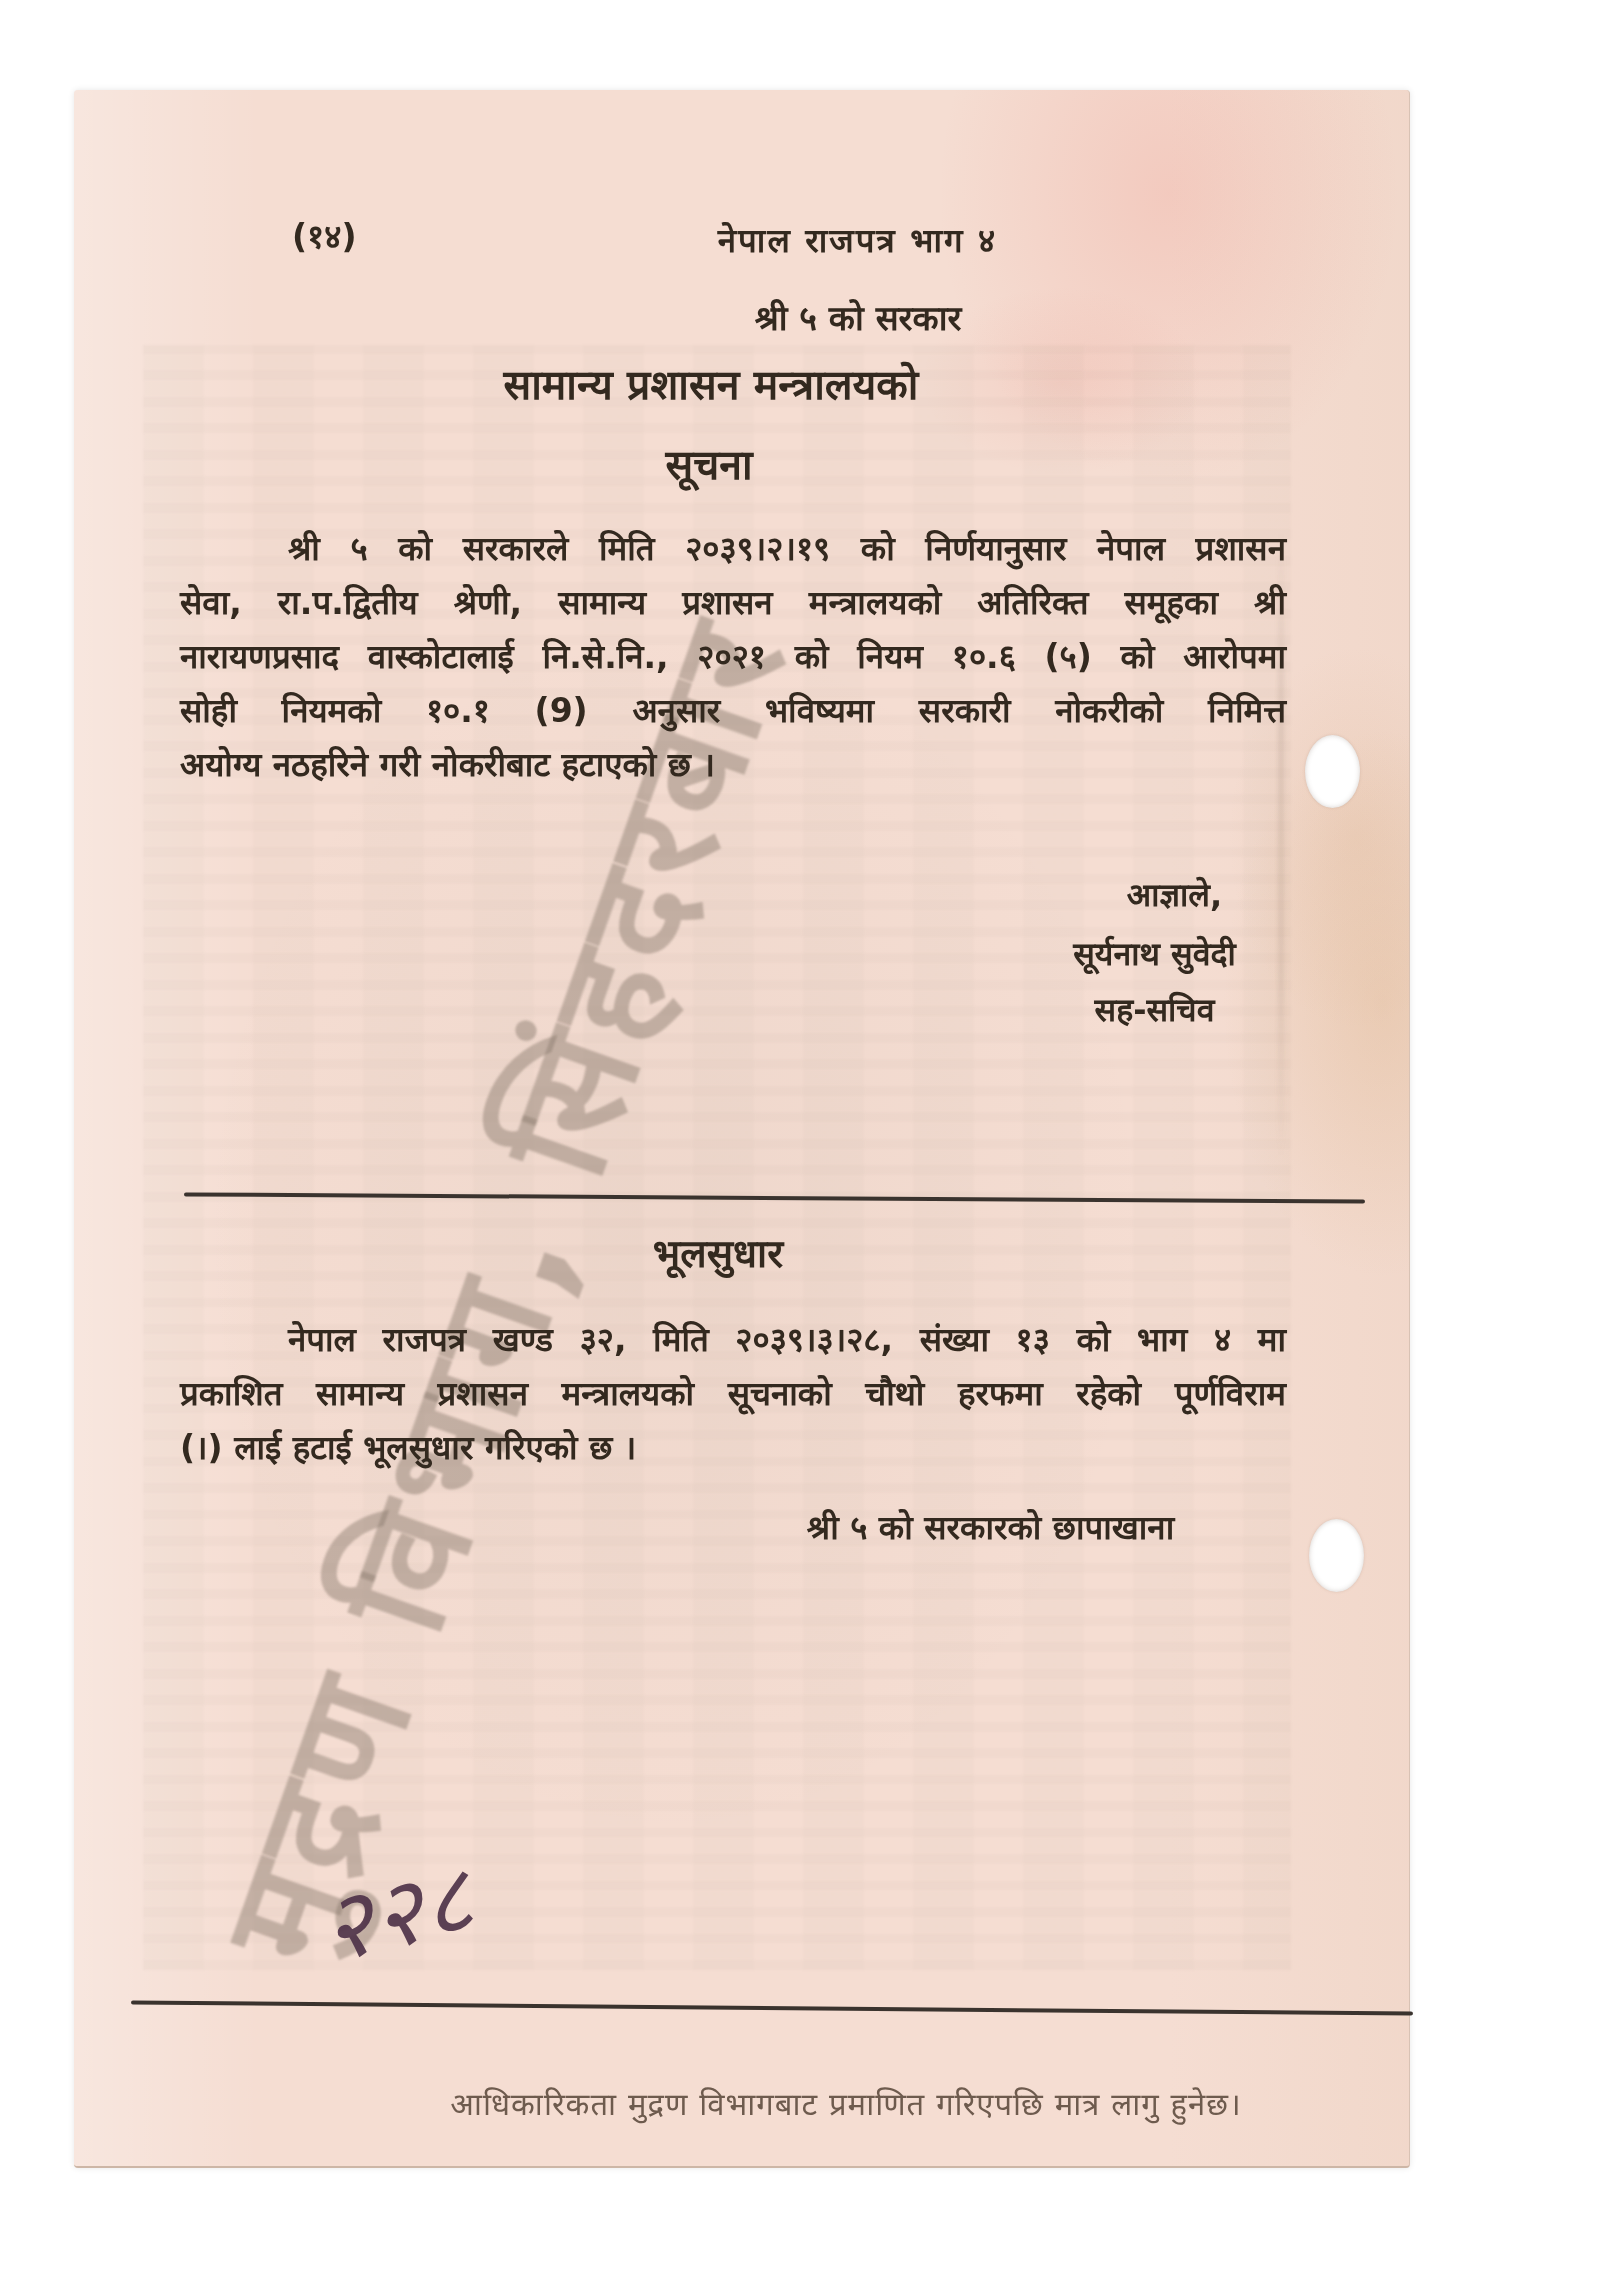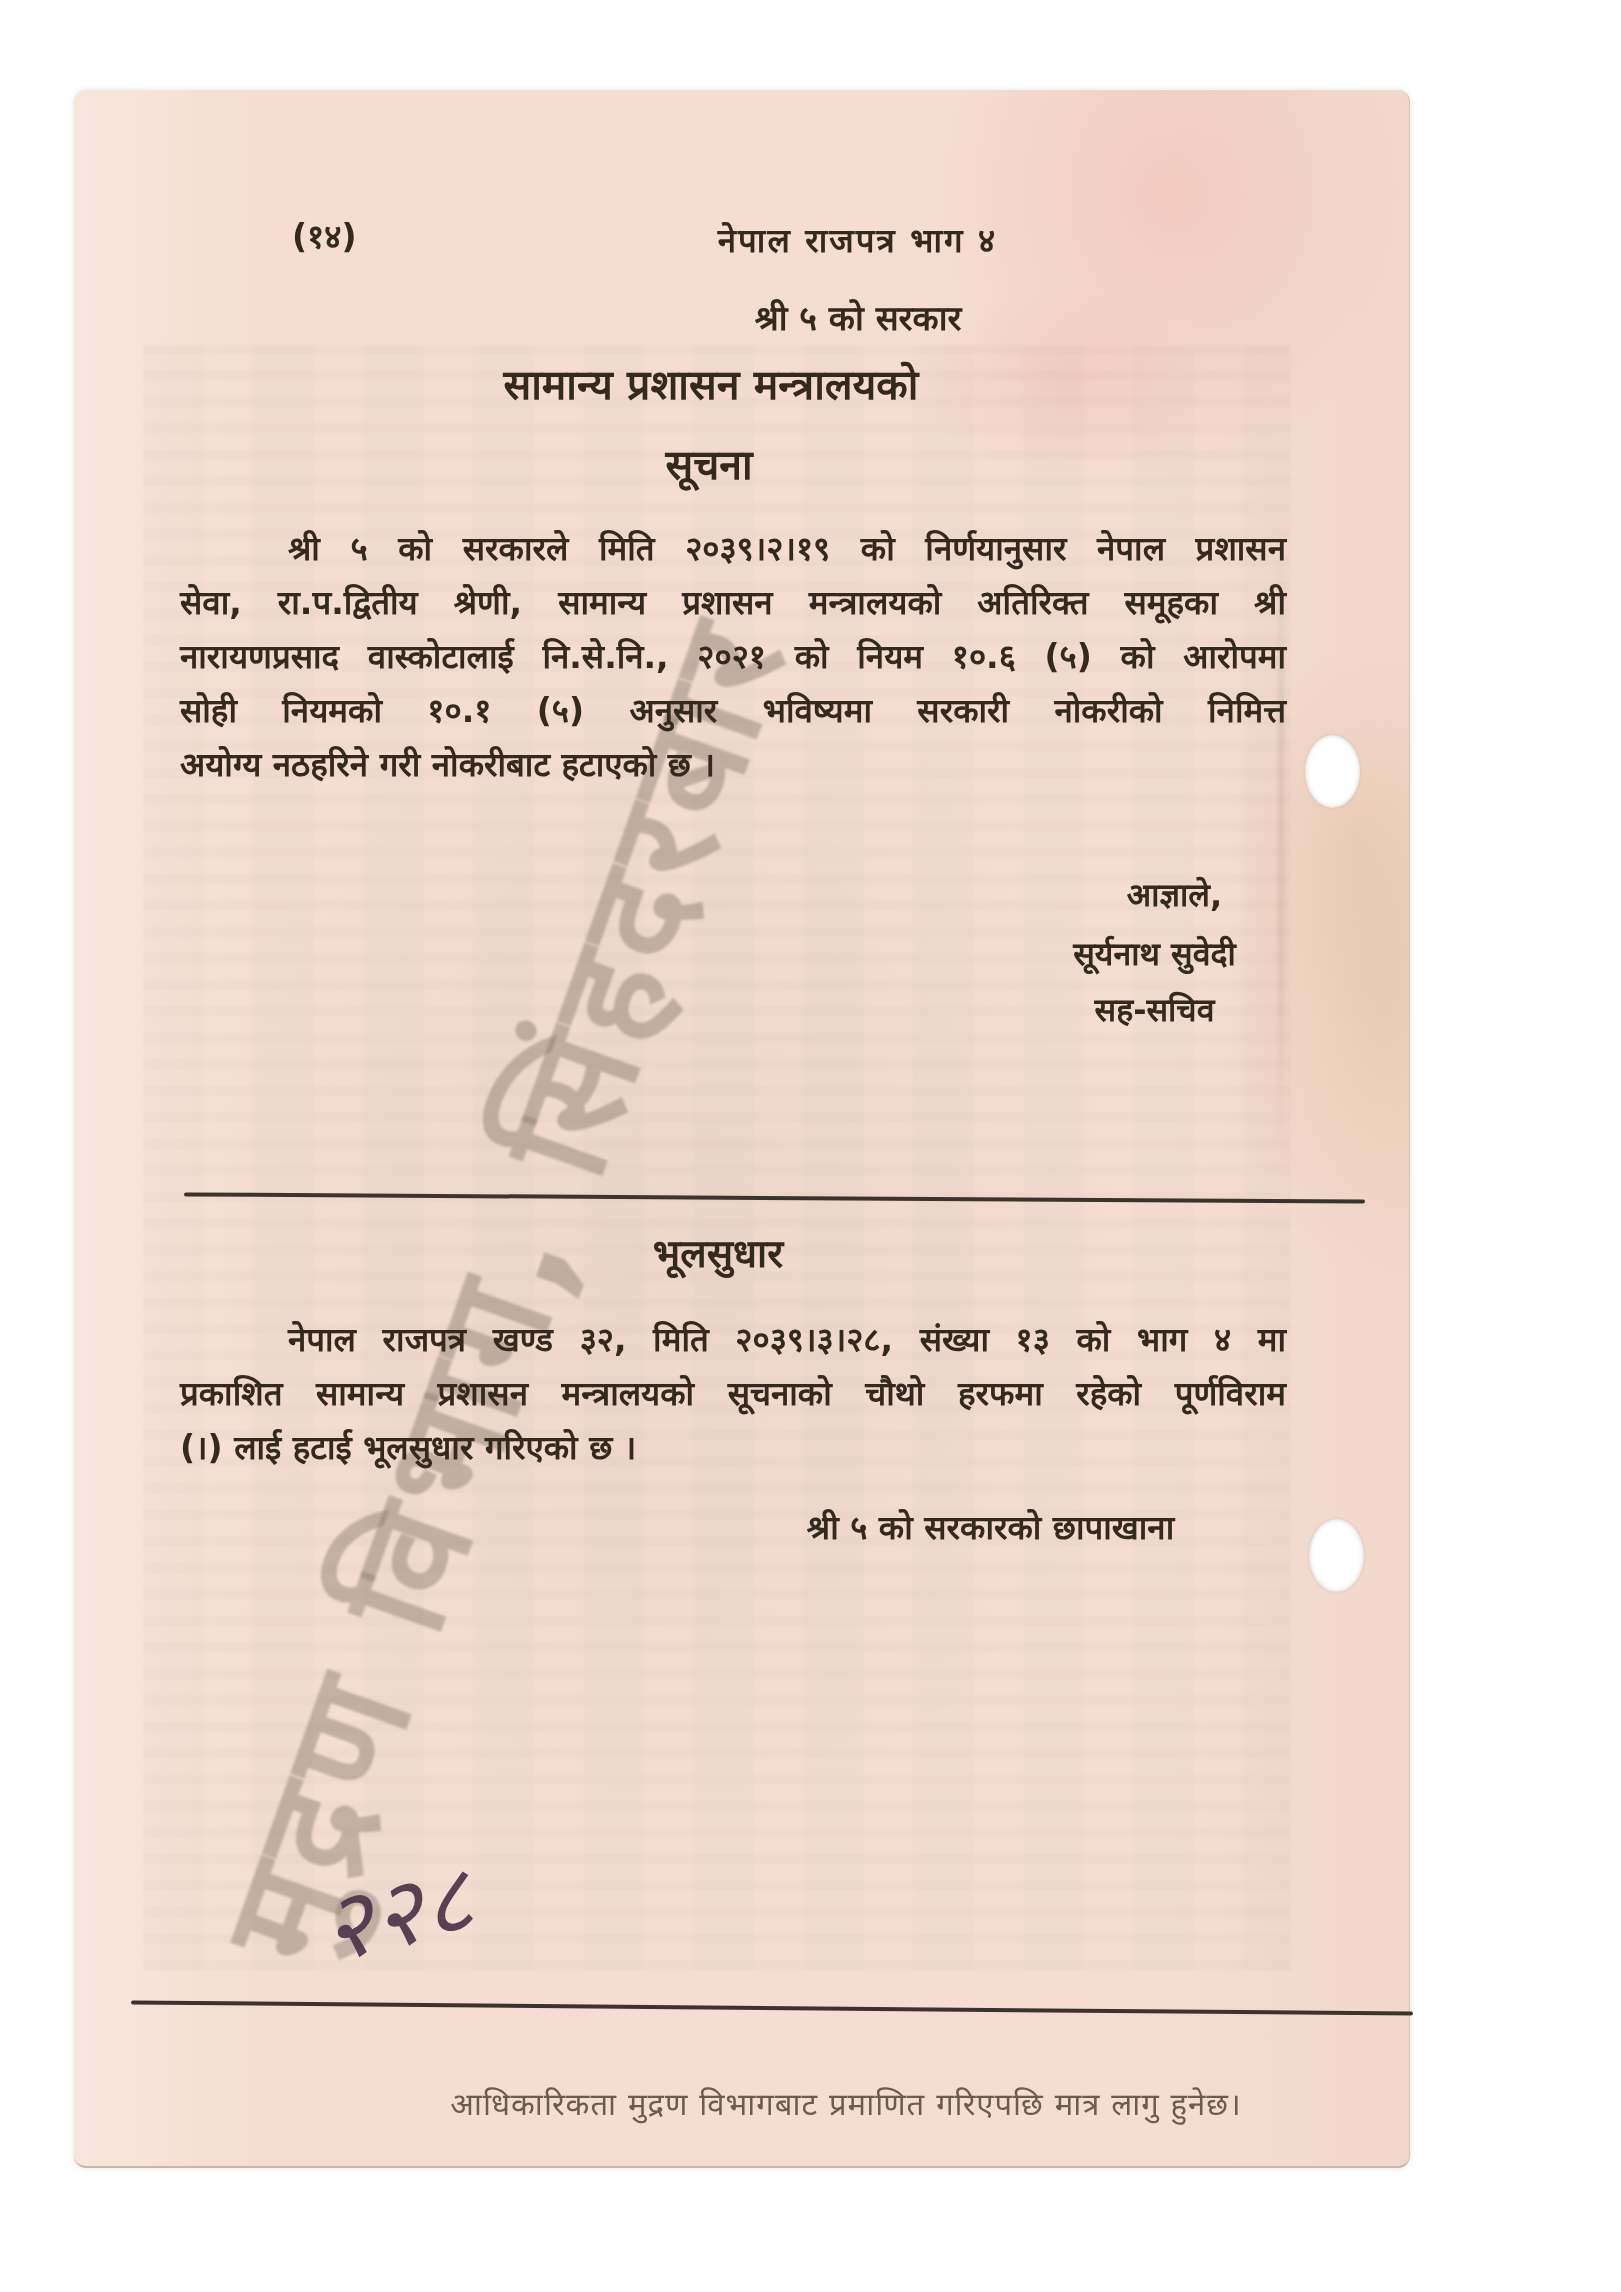--- a/index.html
+++ b/index.html
@@ -15,21 +15,21 @@
     background-image:
       radial-gradient(ellipse 372px 470px at 82% 5%, rgba(233,125,112,.20), transparent 62%),
       radial-gradient(ellipse 235px 157px at 74% 14%, rgba(228,118,106,.12), transparent 60%),
       radial-gradient(ellipse 245px 421px at 98% 44%, rgba(213,168,118,.28), transparent 65%),
       radial-gradient(ellipse 196px 294px at 96% 36%, rgba(200,150,100,.15), transparent 65%),
       radial-gradient(ellipse 686px 882px at 45% 55%, rgba(120,108,88,.05), transparent 70%),
       linear-gradient(90deg, rgba(255,255,255,.28), transparent 14%, transparent 82%, rgba(234,206,188,.35));
     box-shadow:0 0 5.9px rgba(0,0,0,.10);
     border-bottom:2px solid #cdb6a6;
     border-right:1px solid #d8c2b4;
-    border-radius:12px;
+    border-radius:4px;
   }
   .ink{color:#33291f;}
   .abs{position:absolute;}
   .ctr{text-align:center;}
   .bold{font-weight:700;}
   .ghost{
     position:absolute;left:69px;top:255px;right:118px;bottom:196px;
     opacity:.55;filter:blur(1px);pointer-events:none;
     background-image:
       repeating-linear-gradient(0deg, rgba(124,114,94,.060) 0 9.8px, transparent 9.8px 26.5px),
@@ -98,21 +98,21 @@
   <div class="abs ink bold ctr gazette">नेपाल राजपत्र भाग ४</div>
 
   <div class="abs ink bold ctr govt">श्री ५ को सरकार</div>
   <div class="abs ink bold ctr ministry">सामान्य प्रशासन मन्त्रालयको</div>
   <div class="abs ink bold ctr notice-h">सूचना</div>
 
   <div class="abs ink bold para p1">
     <div class="line first">श्री ५ को सरकारले मिति २०३९।२।१९ को निर्णयानुसार नेपाल प्रशासन</div>
     <div class="line">सेवा, रा.प.द्वितीय श्रेणी, सामान्य प्रशासन मन्त्रालयको अतिरिक्त समूहका श्री</div>
     <div class="line">नारायणप्रसाद वास्कोटालाई नि.से.नि., २०२१ को नियम १०.६ (५) को आरोपमा</div>
-    <div class="line">सोही नियमको १०.१ (५) अनुसार भविष्यमा सरकारी नोकरीको निमित्त</div>
+    <div class="line">सोही नियमको १०.१ (9) अनुसार भविष्यमा सरकारी नोकरीको निमित्त</div>
     <div class="line last">अयोग्य नठहरिने गरी नोकरीबाट हटाएको छ ।</div>
   </div>
 
   <div class="abs ink bold ctr sig-order">आज्ञाले,</div>
   <div class="abs ink bold ctr sig-name">सूर्यनाथ सुवेदी</div>
   <div class="abs ink bold ctr sig-title">सह-सचिव</div>
 
   <div class="rule rule1"></div>
 
   <div class="abs ink bold ctr corr-h">भूलसुधार</div>

